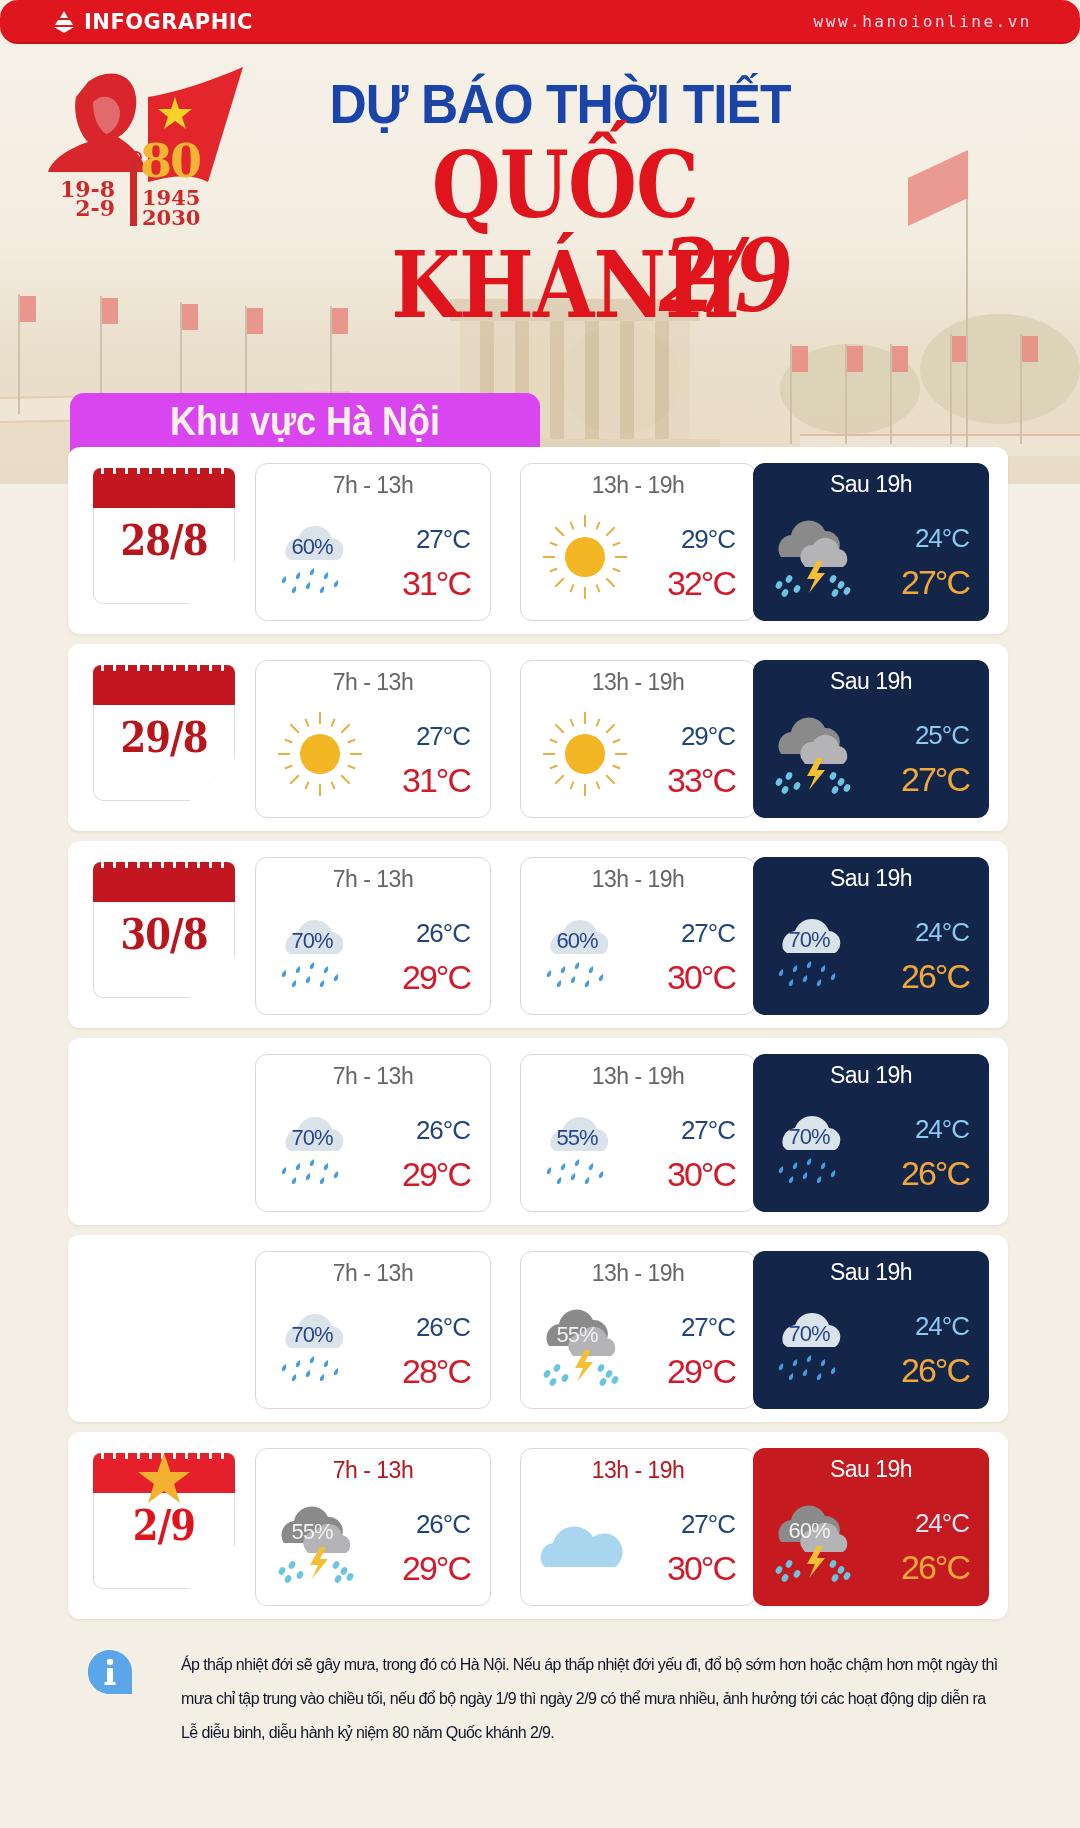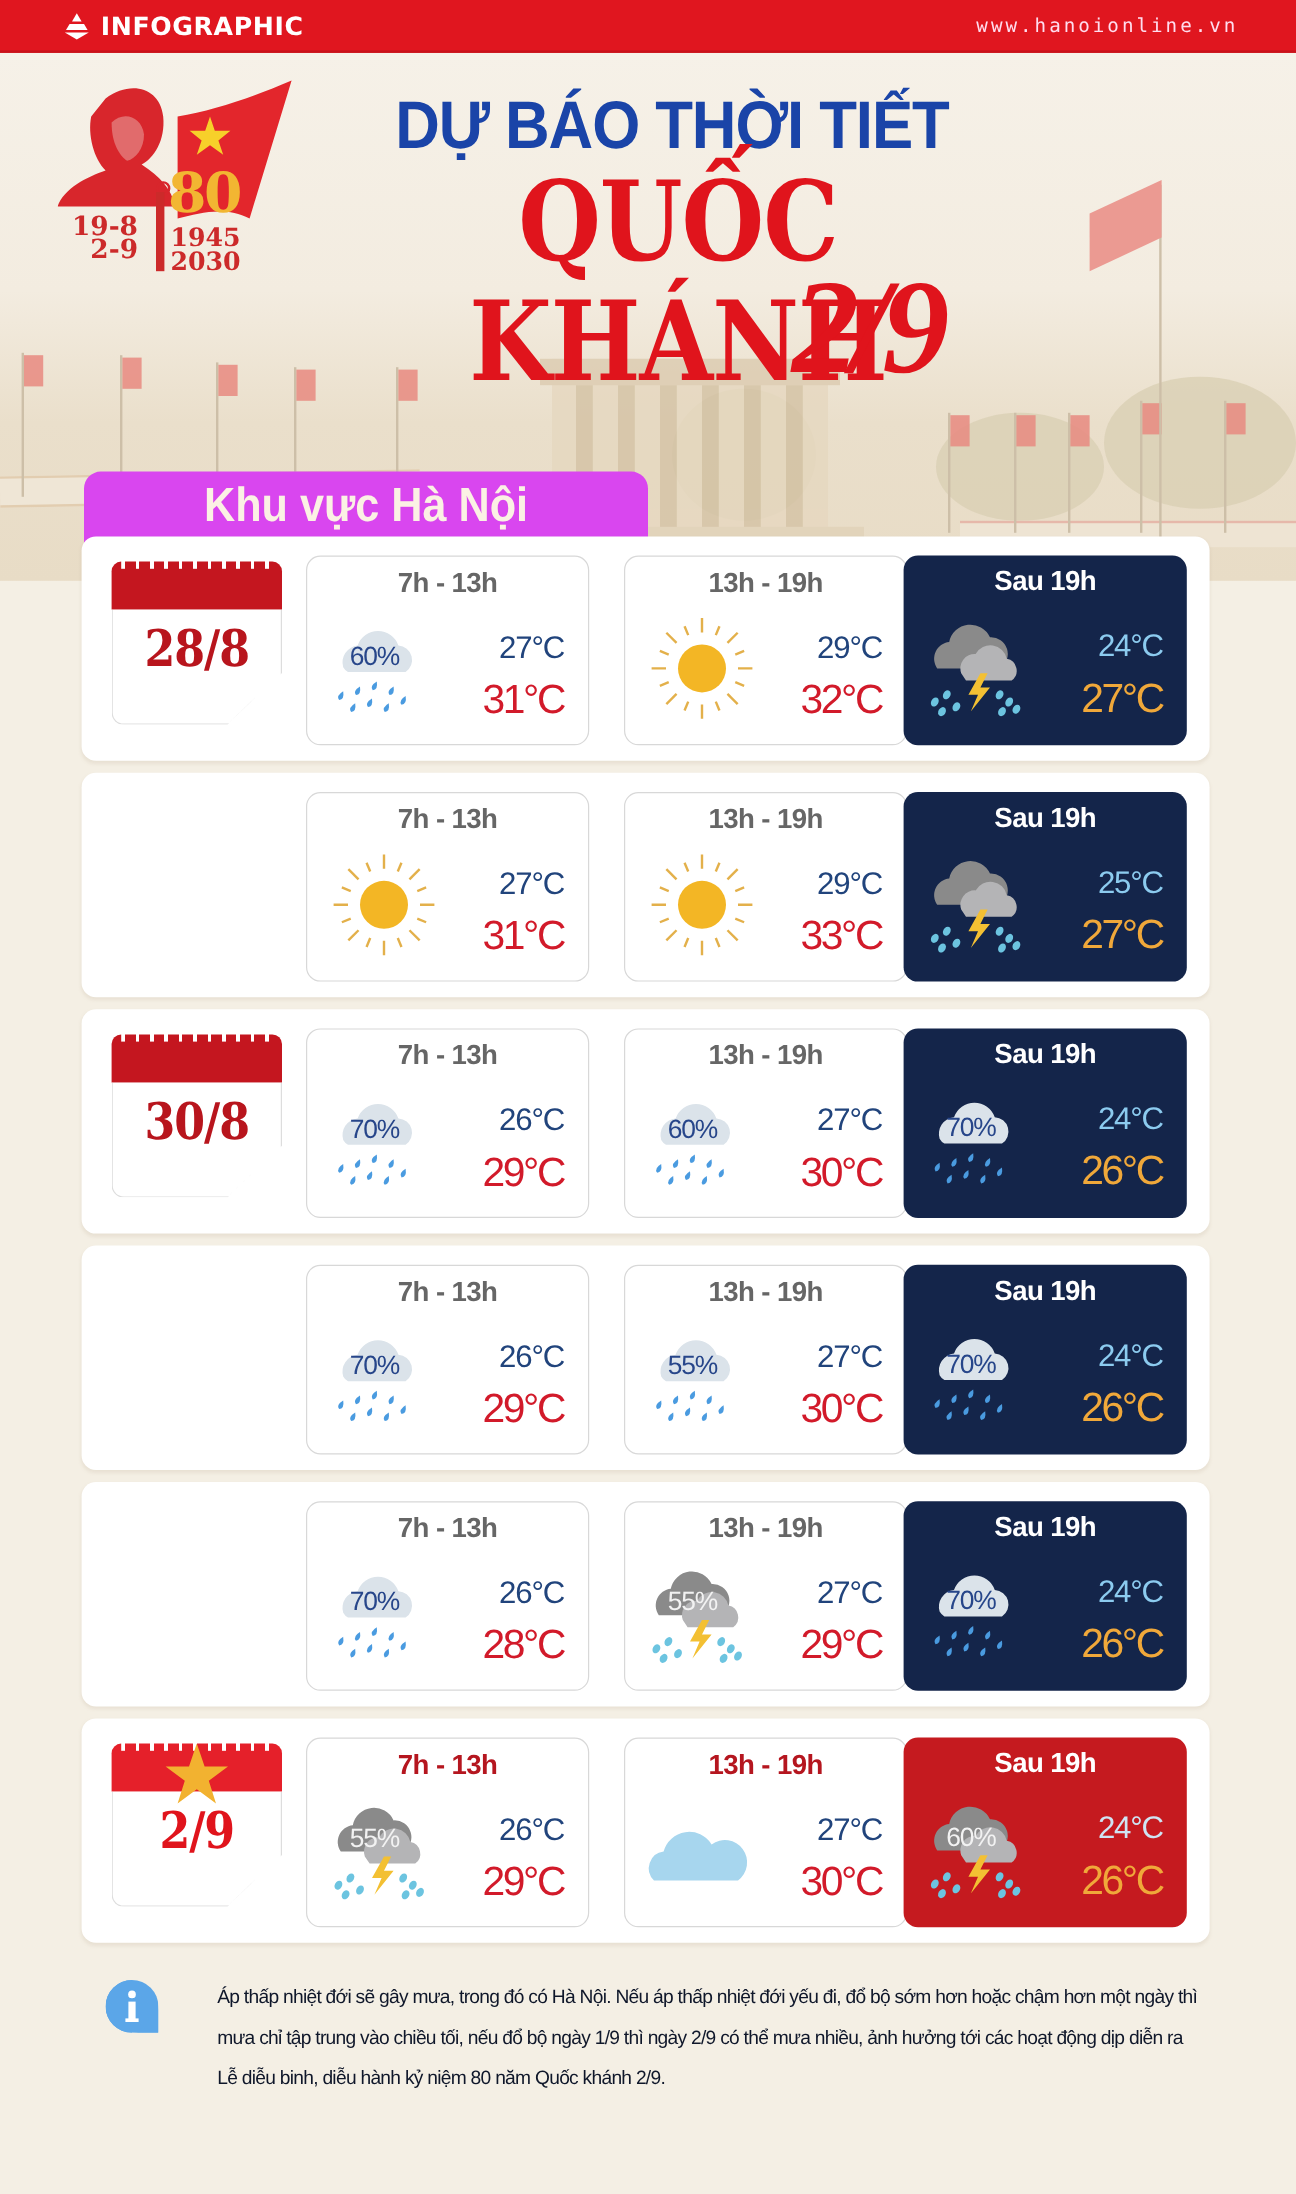--- a/index.html
+++ b/index.html
@@ -35,21 +35,21 @@
   .tree { position: absolute; border-radius: 50%; background: #d9d0b4; opacity: .8; }
   .small-flag { position: absolute; width: 16px; height: 26px; background: #e88a80; opacity: .85; }
   .pole { position: absolute; width: 2px; background: #cdbfa8; }
   .big-flag {
     position: absolute; left: 908px; top: 120px; width: 60px; height: 48px;
     background: #eb9a92; transform: skewY(-25deg);
   }
 
   .topbar {
     position: absolute; left: 0; top: 0; width: 1080px; height: 44px;
-    background: #e0161f; border-bottom: 2px solid #c8121a;
+    background: #e0161f; border-bottom: 2px solid #c8121a; border-radius: 18px;
   }
   .brand { position: absolute; left: 52px; top: 10px; display: flex; align-items: center; gap: 8px; }
   .brand-icon { width: 24px; height: 24px; }
   .brand-text { color: #fff; font-weight: bold; font-size: 21px; letter-spacing: .5px; font-family: "DejaVu Sans", sans-serif; }
   .site-url { position: absolute; right: 48px; top: 12px; color: #fde; font-size: 16px; letter-spacing: 2.5px; font-family: "DejaVu Sans Mono", monospace; }
 
   .logo { position: absolute; left: 48px; top: 62px; width: 200px; height: 170px; }
   .logo-dates { position: absolute; left: 57px; top: 180px; color: #cc2a2a; font-family: "DejaVu Serif", serif; font-weight: bold; font-size: 22px; line-height: 19px; text-align: right; width: 58px; }
   .logo-years { position: absolute; left: 142px; top: 188px; color: #cc2a2a; font-family: "DejaVu Serif", serif; font-weight: bold; font-size: 21px; line-height: 20px; }
   .logo-80 { position: absolute; left: 140px; top: 138px; color: #f2b632; font-family: "DejaVu Serif", serif; font-weight: bold; font-size: 46px; line-height: 46px; letter-spacing: -2px; }
@@ -115,21 +115,21 @@
   .slot {
     position: absolute; top: 16px; width: 236px; height: 158px;
     background: #fff; border: 1.5px solid #d8d8d8; border-radius: 12px;
   }
   .slot.s1 { left: 187px; }
   .slot.s2 { left: 452px; }
   .slot.s3 { left: 685px; border: none; background: #14254a; }
   .slot.s3.festive { background: #c51a1f; }
   .slot-label {
     position: absolute; left: 0; top: 8px; width: 100%; text-align: center;
-    color: #666; font-size: 23px; letter-spacing: -.5px; font-weight: bold;
+    color: #666; font-size: 23px; letter-spacing: -.5px;
   }
   .slot-label.red { color: #b5161f; }
   .slot.s3 .slot-label { color: #fff; }
   .slot-icon { position: absolute; left: 18px; top: 50px; width: 92px; height: 86px; }
   .temp-low {
     position: absolute; right: 20px; top: 60px; color: #21447c; font-size: 26px; letter-spacing: -1px;
   }
   .temp-high {
     position: absolute; right: 20px; top: 100px; color: #d21a2a; font-size: 34px; letter-spacing: -2px;
   }
@@ -296,20 +296,28 @@
           <ellipse cx="70" cy="72" rx="3" ry="4" fill="#6cc4e0" transform="rotate(30 70 72)"></ellipse>
           <ellipse cx="64" cy="80" rx="3" ry="4" fill="#6cc4e0" transform="rotate(30 64 80)"></ellipse>
           <ellipse cx="76" cy="78" rx="3" ry="4" fill="#6cc4e0" transform="rotate(30 76 78)"></ellipse>
         </svg>
 
         <div class="temp-low">24°C</div>
         <div class="temp-high">27°C</div>
       </div>
     </div>
     <div class="row" style="top: 197px;">
+    <div class="calendar">
+      <div class="cal-top"></div>
+      <div class="cal-rings"></div>
+      <div class="cal-body"></div>
+      <div class="cal-curl"></div>
+
+      <div class="cal-date">29/8</div>
+    </div>
       <div class="slot s1">
         <div class="slot-label">7h - 13h</div>
         <svg class="slot-icon" viewBox="0 0 92 86">
           <line x1="76" y1="43" x2="88" y2="43" stroke="#e3b04a" stroke-width="2"></line>
           <line x1="73.7163859753386" y1="54.48050297095269" x2="81.1074222354289" y2="57.541970429873416" stroke="#e3b04a" stroke-width="2"></line>
           <line x1="67.21320343559643" y1="64.21320343559643" x2="75.698484809835" y2="72.698484809835" stroke="#e3b04a" stroke-width="2"></line>
           <line x1="57.4805029709527" y1="70.7163859753386" x2="60.541970429873416" y2="78.1074222354289" stroke="#e3b04a" stroke-width="2"></line>
           <line x1="46" y1="73" x2="46" y2="85" stroke="#e3b04a" stroke-width="2"></line>
           <line x1="34.51949702904731" y1="70.7163859753386" x2="31.45802957012659" y2="78.1074222354289" stroke="#e3b04a" stroke-width="2"></line>
           <line x1="24.786796564403577" y1="64.21320343559643" x2="16.301515190165006" y2="72.698484809835" stroke="#e3b04a" stroke-width="2"></line>

